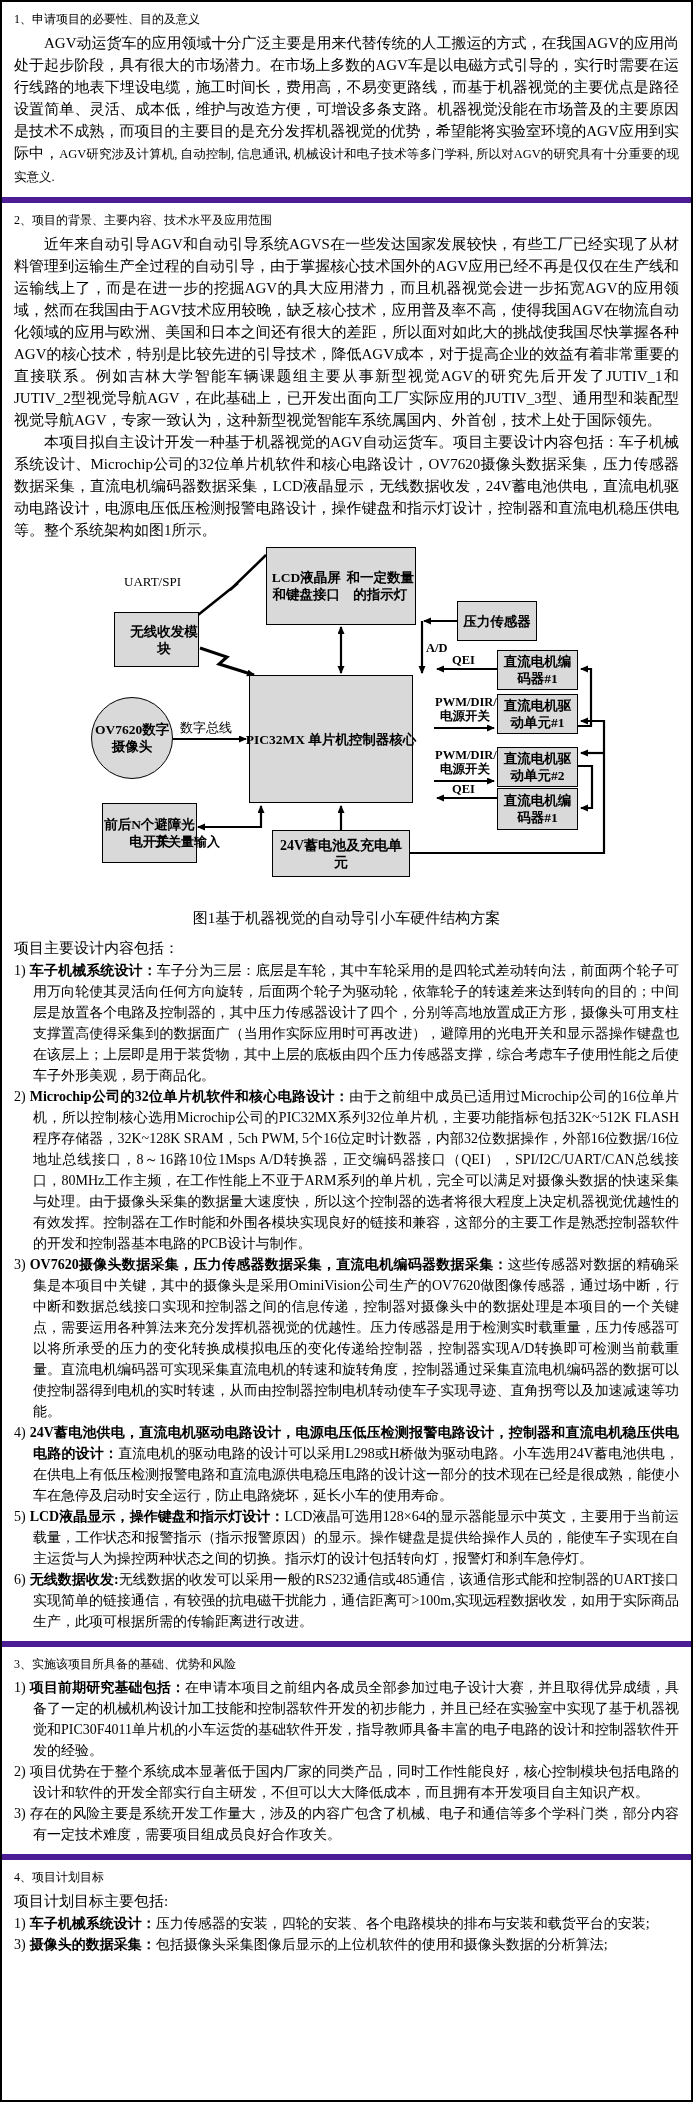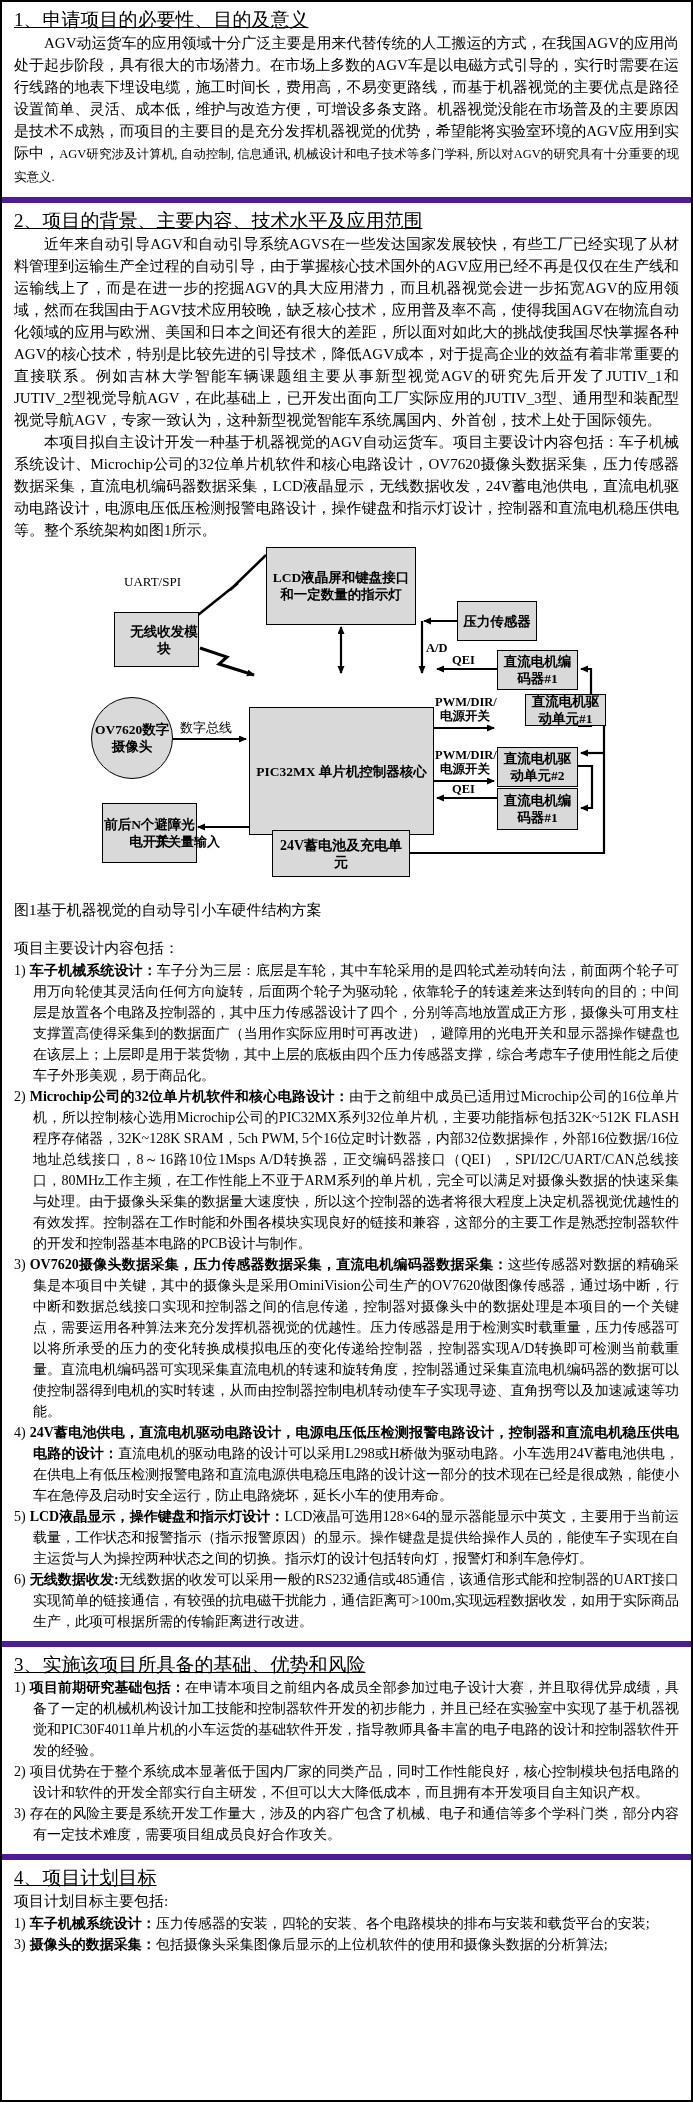--- a/index.html
+++ b/index.html
@@ -3,54 +3,54 @@
 <meta charset="utf-8">
 <style>
   html,body{margin:0;padding:0;background:#ffffff;}
   .page{
     width:693px;min-height:2102px;box-sizing:border-box;
     border:2px solid #000;background:#fff;color:#000;
     font-family:"Liberation Serif","DejaVu Serif",serif;
   }
   .sec{padding:5px 12px 9px 12px;}
   .sec + .sec{border-top:6px solid #4c1d95;}
-  .sec-title{font-size:19px;line-height:25px;text-decoration:underline;}
+  .sec-title{font-size:12px;line-height:25px;}
   .para{font-size:15px;line-height:22px;text-indent:2em;margin:0;text-align:justify;}
   .small{font-size:12.5px;}
   .intro-line{font-size:15px;line-height:23px;}
   .item{font-size:14px;line-height:21px;text-align:justify;padding-left:19px;text-indent:-19px;margin:0;}
   .item .num{padding-right:4px;}
   .item .lead{font-weight:bold;}
   
   .fig{position:relative;height:392px;margin-top:4px;}
   .fig svg{position:absolute;left:0;top:0;}
   .bx{position:absolute;background:#d9d9d9;border:1.5px solid #000;box-sizing:border-box;
-      display:flex;flex-direction:column;align-items:center;justify-content:center;
+      display:flex;flex-direction:row;align-items:center;justify-content:center;
       font-weight:bold;font-size:13.5px;line-height:17px;text-align:center;}
   .bx-lcd{left:252px;top:2px;width:150px;height:78px;}
   .bx-wireless{left:100px;top:67px;width:85px;height:55px;padding-left:15px;}
   .bx-pressure{left:443px;top:56px;width:80px;height:40px;}
-  .bx-pic{left:235px;top:130px;width:185px;height:128px;font-size:13.5px;white-space:nowrap;margin-top:32px;}
+  .bx-pic{left:235px;top:130px;width:164px;height:128px;font-size:13.5px;white-space:nowrap;}
   .bx-camera{left:77px;top:152px;width:82px;height:82px;border-radius:50%;}
   .bx-obstacle{left:88px;top:258px;width:95px;height:60px;}
   .bx-battery{left:258px;top:285px;width:138px;height:47px;font-size:14px;}
   .bx-enc1{left:483px;top:105px;width:81px;height:40px;}
-  .bx-drv1{left:511px;top:149px;width:81px;height:32px;}
+  .bx-drv1{left:483px;top:149px;width:81px;height:40px;}
   .bx-drv2{left:483px;top:202px;width:81px;height:40px;}
   .bx-enc2{left:483px;top:243px;width:81px;height:42px;}
   .lb{position:absolute;font-weight:bold;font-size:12.5px;line-height:14px;}
   .lb-uart{left:110px;top:30px;font-weight:normal;font-size:13px;}
   .lb-ad{left:412px;top:96px;}
   .lb-qei1{left:438px;top:108px;}
   .lb-pwm1{left:421px;top:150px;width:60px;text-align:center;}
   .lb-pwm2{left:421px;top:203px;width:60px;text-align:center;}
   .lb-qei2{left:438px;top:237px;}
   .lb-bus{left:166px;top:176px;font-weight:normal;font-size:13px;}
   .lb-switch{left:141px;top:290px;font-size:13px;}
-  .fig-caption{position:absolute;left:0;right:0;top:356px;text-align:left;font-size:15px;}
+  .fig-caption{position:absolute;left:0;right:0;top:364px;text-align:center;font-size:15px;}
 </style>
 </head>
 <body>
 
 <div class="page">
 
   <div class="sec">
     <div class="sec-title">1、申请项目的必要性、目的及意义</div>
     <p class="para"><span>AGV动运货车的应用领域十分广泛主要是用来代替传统的人工搬运的方式，在我国AGV的应用尚处于起步阶段，具有很大的市场潜力。在市场上多数的AGV车是以电磁方式引导的，实行时需要在运行线路的地表下埋设电缆，施工时间长，费用高，不易变更路线，而基于机器视觉的主要优点是路径设置简单、灵活、成本低，维护与改造方便，可增设多条支路。机器视觉没能在市场普及的主要原因是技术不成熟，而项目的主要目的是充分发挥机器视觉的优势，希望能将实验室环境的AGV应用到实际中，</span><span class="small">AGV研究涉及计算机, 自动控制, 信息通讯, 机械设计和电子技术等多门学科, 所以对AGV的研究具有十分重要的现实意义.</span></p>
   </div>

